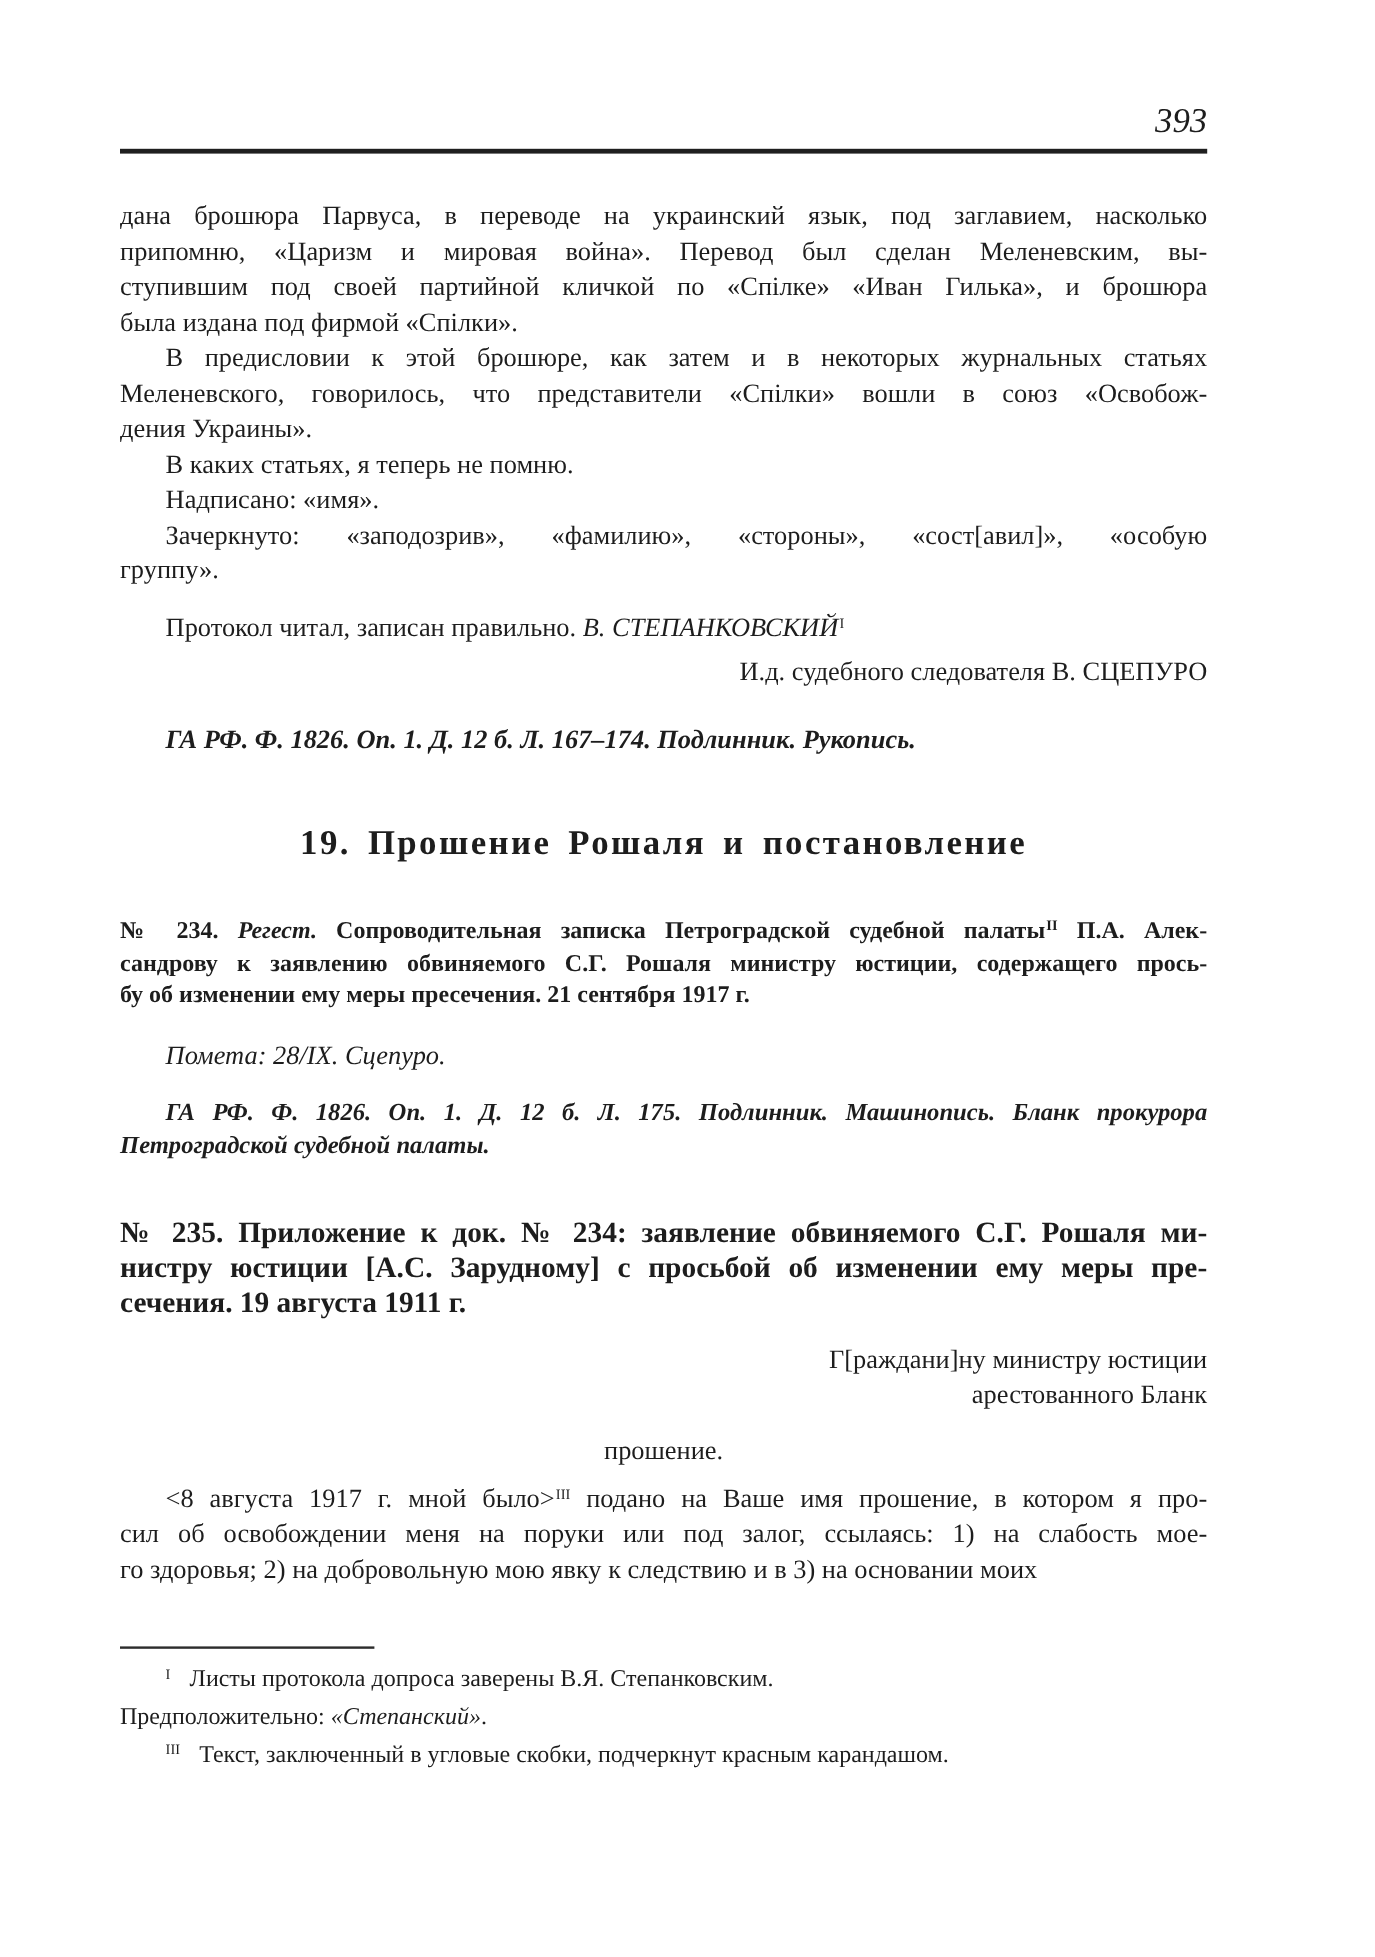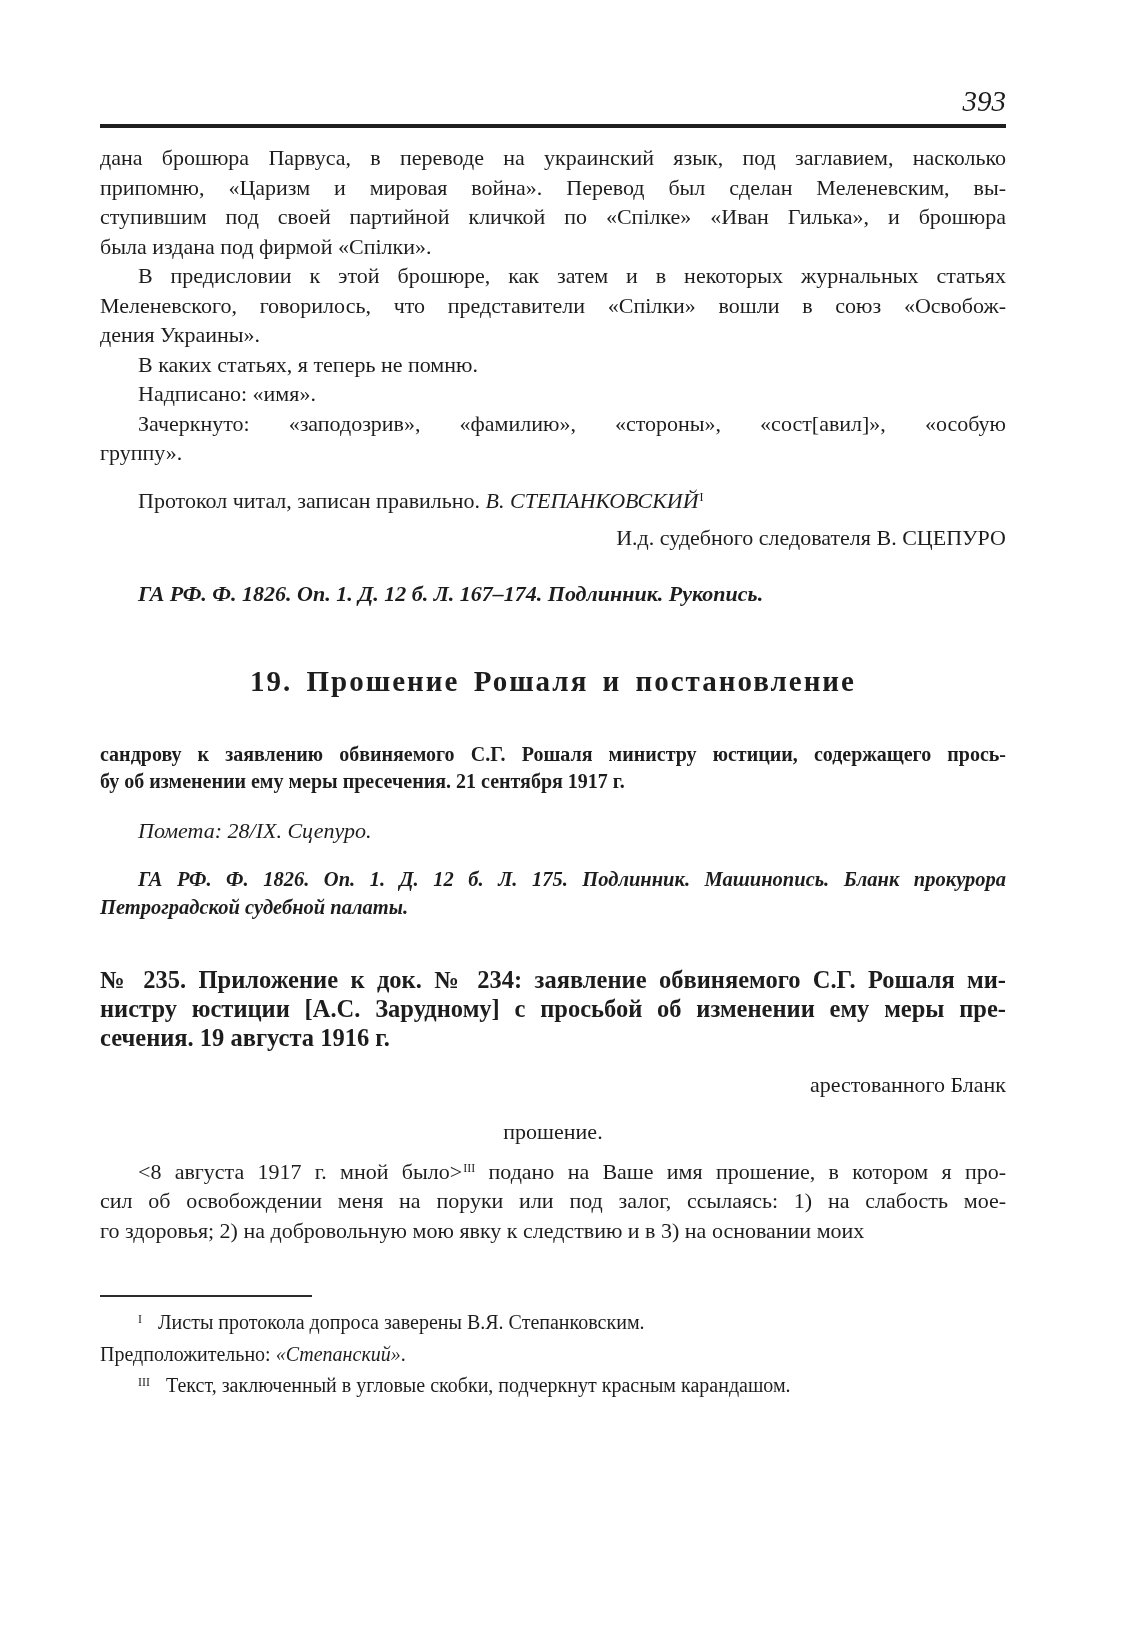--- a/index.html
+++ b/index.html
@@ -7,21 +7,21 @@
     width:1146px; height:1631px; background:#ffffff;
     font-family:"Liberation Serif","DejaVu Serif",serif;
     color:#1d1d1d; overflow:hidden;
   }
   .sheet { position:relative; width:1146px; height:1170px; background:#ffffff; }
   .content { position:absolute; left:100px; top:0; width:906px; }
 
   .pagenum { margin-top:84px; text-align:right; font-style:italic; font-size:29px; line-height:34px; }
   .toprule { margin-top:6px; height:4px; background:#1f1f1f; }
 
-  .blocks { margin-top:15px; }
+  .blocks { margin-top:37px; }
   .blk { font-size:22px; line-height:29.5px; }
   .ln { white-space:nowrap; overflow:visible; text-align:justify; text-align-last:justify; }
   .ln.last { text-align-last:left; }
   .fi { text-indent:38px; }
 
   .t-plain .ln { text-align:center; text-align-last:left; }
   .t-right .ln, .t-right2 .ln { text-align:right; text-align-last:right; }
   .t-center .ln { text-align:center; text-align-last:center; }
 
   .t-archive { font-weight:700; font-style:italic; }
@@ -96,36 +96,38 @@
         <div data-name="investigator-line" class="blk t-right">
           <div class="ln last" data-name="text-line"><span data-name="text-segment">И.д. судебного следователя В. СЦЕПУРО</span></div>
         </div>
         <div data-name="archive-ref-1" class="blk t-archive">
           <div class="ln last fi" data-name="text-line"><span data-name="text-segment">ГА РФ. Ф. 1826. Оп. 1. Д. 12 б. Л. 167–174. Подлинник. Рукопись.</span></div>
         </div>
         <div data-name="section-heading" class="blk t-heading">
           <div class="ln last" data-name="text-line"><span data-name="text-segment">19. Прошение Рошаля и постановление</span></div>
         </div>
         <div data-name="doc-234-header" class="blk t-doc234">
+          <div class="ln" data-name="text-line"><span data-name="text-segment">№ 234. </span><span class="sg-i" data-name="text-segment">Регест.</span><span data-name="text-segment"> Сопроводительная записка Петроградской судебной палаты</span><span class="sg-sup" data-name="footnote-ref">II</span><span data-name="text-segment"> П.А. Алек-</span></div>
           <div class="ln" data-name="text-line"><span data-name="text-segment">сандрову к заявлению обвиняемого С.Г. Рошаля министру юстиции, содержащего прось-</span></div>
           <div class="ln last" data-name="text-line"><span data-name="text-segment">бу об изменении ему меры пресечения. 21 сентября 1917 г.</span></div>
         </div>
         <div data-name="pometa-line" class="blk t-pometa">
           <div class="ln last fi" data-name="text-line"><span data-name="text-segment">Помета: 28/IX. Сцепуро.</span></div>
         </div>
         <div data-name="archive-ref-2" class="blk t-archive2">
           <div class="ln fi" data-name="text-line"><span data-name="text-segment">ГА РФ. Ф. 1826. Оп. 1. Д. 12 б. Л. 175. Подлинник. Машинопись. Бланк прокурора</span></div>
           <div class="ln last" data-name="text-line"><span data-name="text-segment">Петроградской судебной палаты.</span></div>
         </div>
         <div data-name="doc-235-header" class="blk t-doc235">
           <div class="ln" data-name="text-line"><span data-name="text-segment">№ 235. Приложение к док. № 234: заявление обвиняемого С.Г. Рошаля ми-</span></div>
           <div class="ln" data-name="text-line"><span data-name="text-segment">нистру юстиции [А.С. Зарудному] с просьбой об изменении ему меры пре-</span></div>
-          <div class="ln last" data-name="text-line"><span data-name="text-segment">сечения. 19 августа 1916 г.</span></div>
+          <div class="ln last" data-name="text-line"><span data-name="text-segment">сечения. 19 августа 1911 г.</span></div>
         </div>
         <div data-name="addressee" class="blk t-right2">
+          <div class="ln" data-name="text-line"><span data-name="text-segment">Г[раждани]ну министру юстиции</span></div>
           <div class="ln last" data-name="text-line"><span data-name="text-segment">арестованного Бланк</span></div>
         </div>
         <div data-name="petition-subheading" class="blk t-center">
           <div class="ln last" data-name="text-line"><span data-name="text-segment">прошение.</span></div>
         </div>
         <div data-name="petition-body" class="blk t-just">
           <div class="ln fi" data-name="text-line"><span data-name="text-segment">&lt;8 августа 1917 г. мной было&gt;</span><span class="sg-sup" data-name="footnote-ref">III</span><span data-name="text-segment"> подано на Ваше имя прошение, в котором я про-</span></div>
           <div class="ln" data-name="text-line"><span data-name="text-segment">сил об освобождении меня на поруки или под залог, ссылаясь: 1) на слабость мое-</span></div>
           <div class="ln last" data-name="text-line"><span data-name="text-segment">го здоровья; 2) на добровольную мою явку к следствию и в 3) на основании моих</span></div>
         </div>

